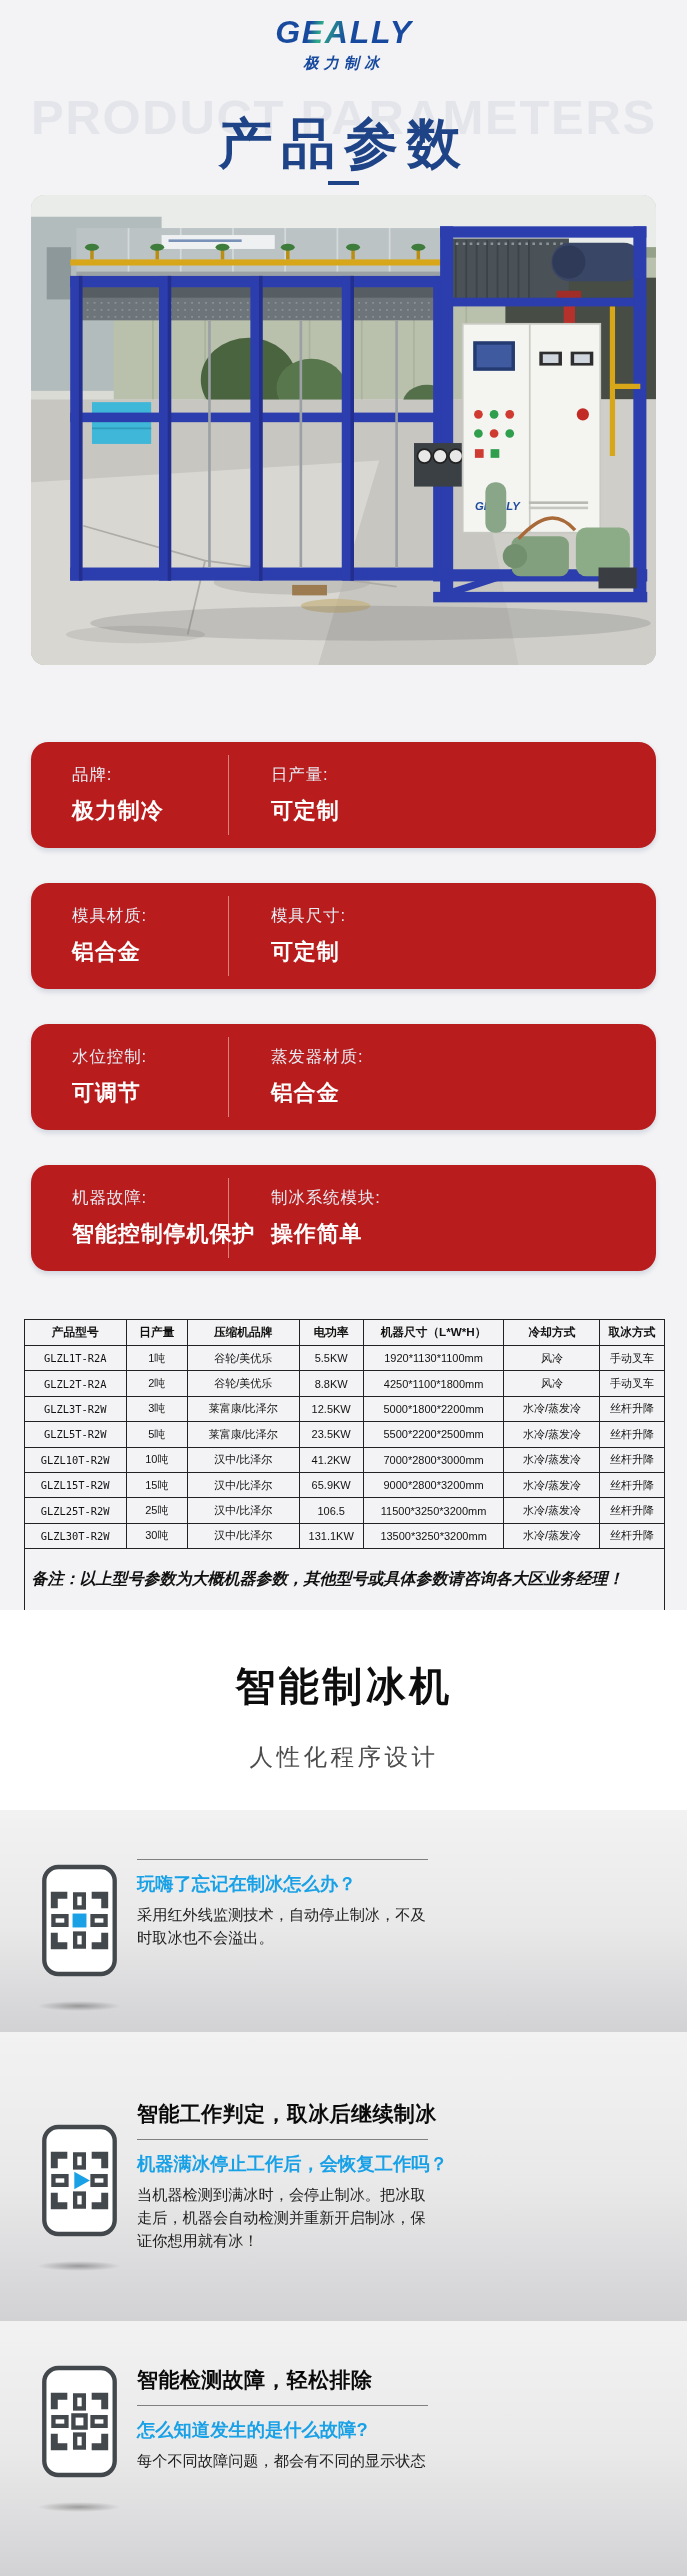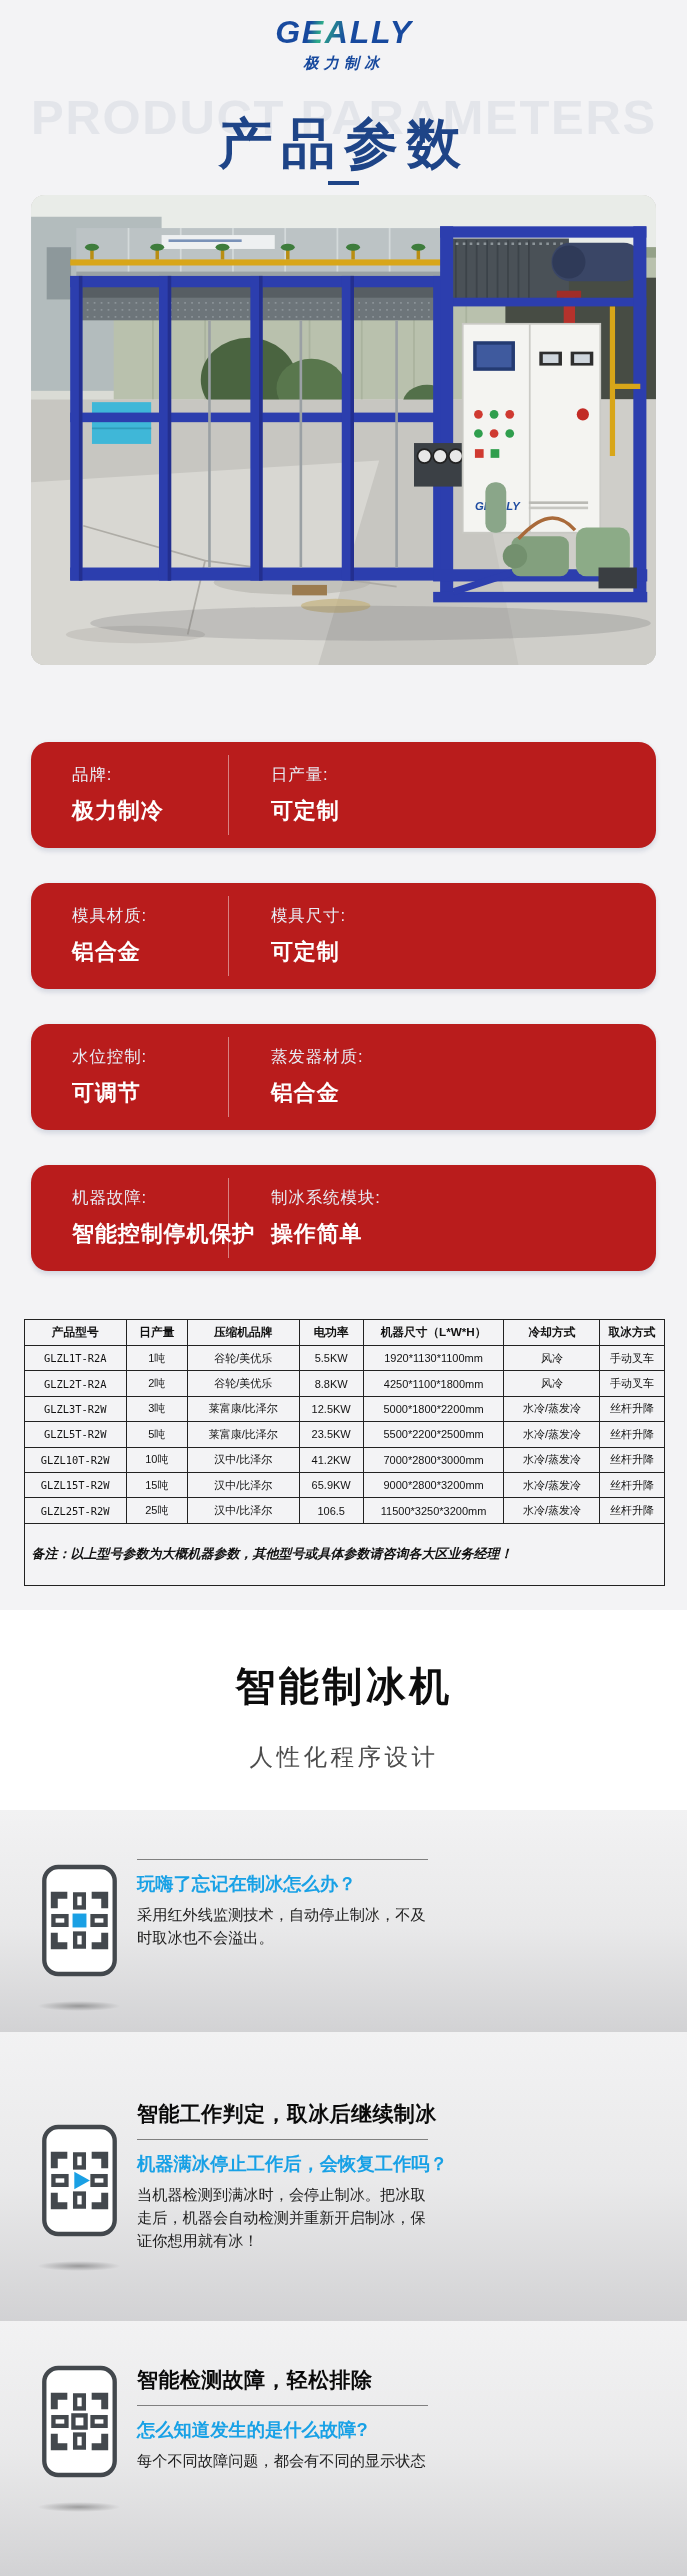--- a/index.html
+++ b/index.html
@@ -30,21 +30,21 @@
   .card-label{font-size:16.5px;color:#e8edf5;letter-spacing:0.9px;margin-bottom:10.4px;}
   .card-value{font-size:22px;font-weight:700;color:#fff;letter-spacing:0.9px;white-space:nowrap;}
   
   .table-wrap{position:absolute;top:1319px;left:23.5px;width:641px;}
   table{width:100%;border-collapse:collapse;table-layout:fixed;border:1.7px solid #111;}
   th,td{border:0.9px solid #222;text-align:center;padding:0;color:#111;overflow:hidden;white-space:nowrap;}
   th{font-size:11.7px;font-weight:700;height:25px;}
   td{font-size:11px;height:24.4px;}
   td.model{font-family:"DejaVu Sans Mono",monospace;font-size:10.4px;}
   tr.remark td{text-align:left;padding:20px 7px;font-family:"DejaVu Serif",serif;font-style:italic;
-      font-weight:700;font-size:13px;height:21px;margin-left:16px;}
+      font-weight:700;font-size:16px;height:21px;margin-left:16px;}
   
   .white-zone{position:absolute;top:1610px;left:0;width:688px;height:966px;background:#ffffff;}
   .smart-title{position:absolute;top:1659px;left:0;width:100%;text-align:center;font-size:40px;
       font-weight:800;color:#0d0d0d;letter-spacing:3.5px;}
   .smart-sub{position:absolute;top:1741px;left:0;width:100%;text-align:center;font-size:23.5px;
       color:#4d4d4d;letter-spacing:3.5px;}
   .feature-band{position:absolute;left:0;width:688px;
       background:linear-gradient(180deg,#f2f2f3 0%,#e9e9ea 52%,#d2d2d4 100%);}
   .fb0{top:1810px;height:222px;}
   .fb1{top:2032px;height:289px;}
@@ -358,20 +358,29 @@
           </tr>
           <tr>
             <td class="model">GLZL25T-R2W</td>
             <td class="">25吨</td>
             <td class="">汉中/比泽尔</td>
             <td class="">106.5</td>
             <td class="">11500*3250*3200mm</td>
             <td class="">水冷/蒸发冷</td>
             <td class="">丝杆升降</td>
           </tr>
+          <tr>
+            <td class="model">GLZL30T-R2W</td>
+            <td class="">30吨</td>
+            <td class="">汉中/比泽尔</td>
+            <td class="">131.1KW</td>
+            <td class="">13500*3250*3200mm</td>
+            <td class="">水冷/蒸发冷</td>
+            <td class="">丝杆升降</td>
+          </tr>
           <tr class="remark">
             <td colspan="7">备注：以上型号参数为大概机器参数，其他型号或具体参数请咨询各大区业务经理！</td>
           </tr>
         </tbody>
       </table>
   </div>
 
   <div class="white-zone"></div>
   <div class="smart-title">智能制冰机</div>
   <div class="smart-sub">人性化程序设计</div>

